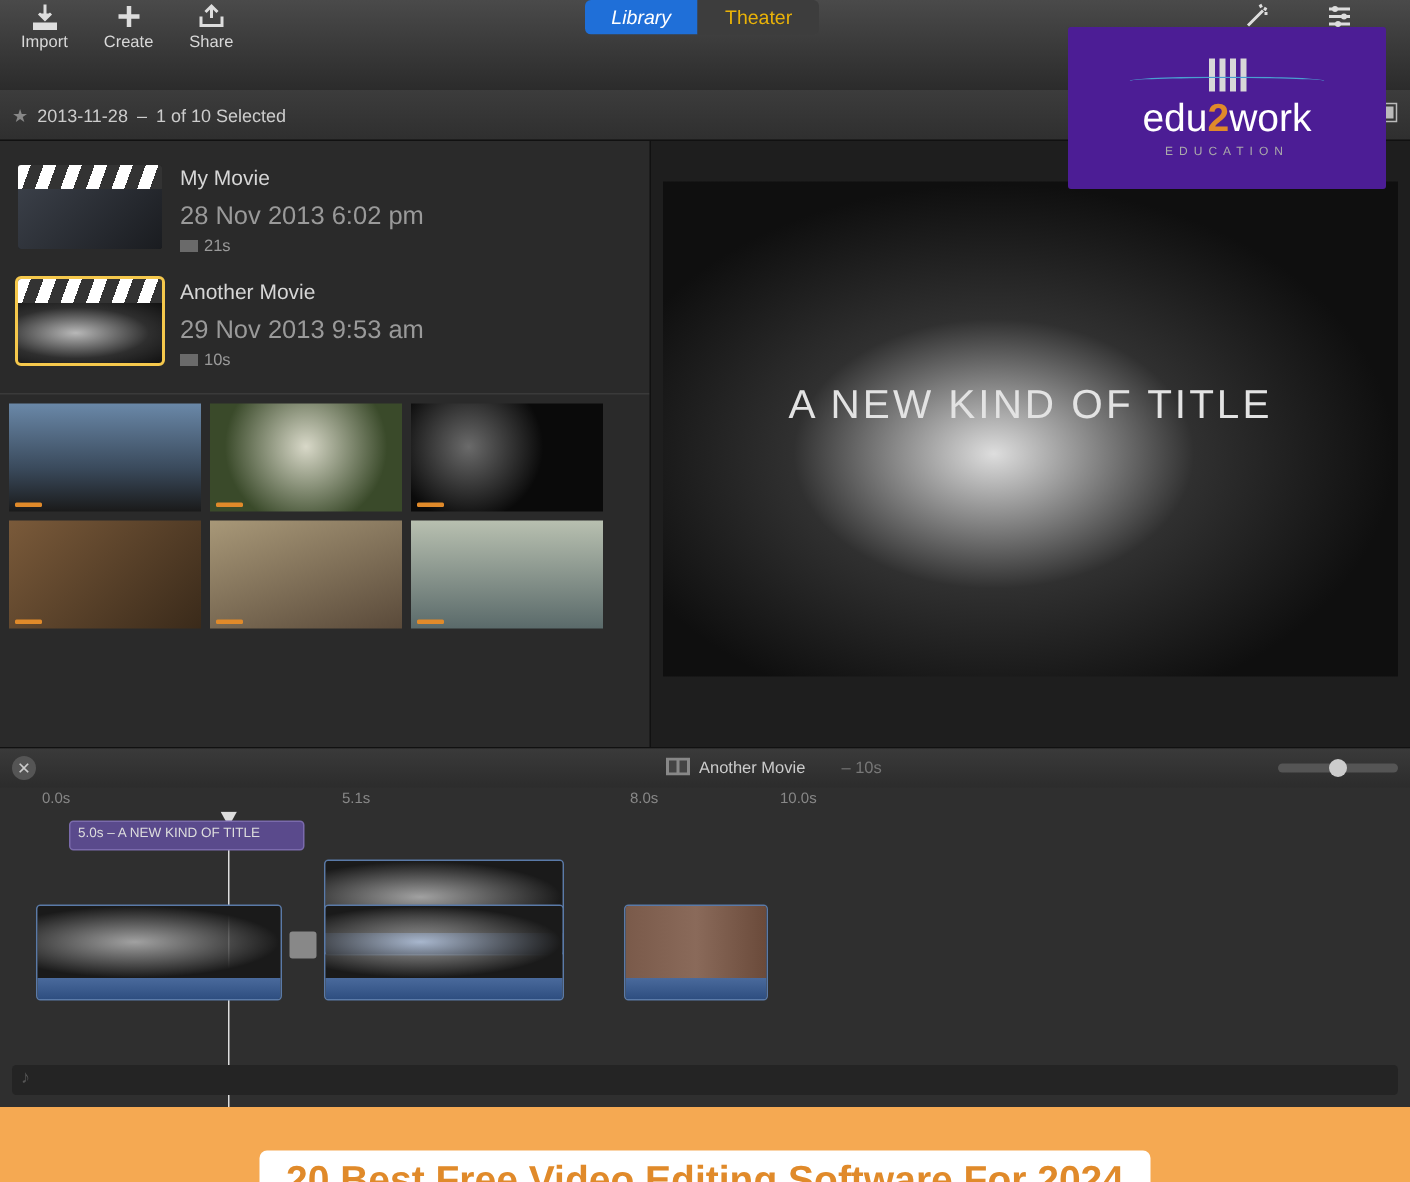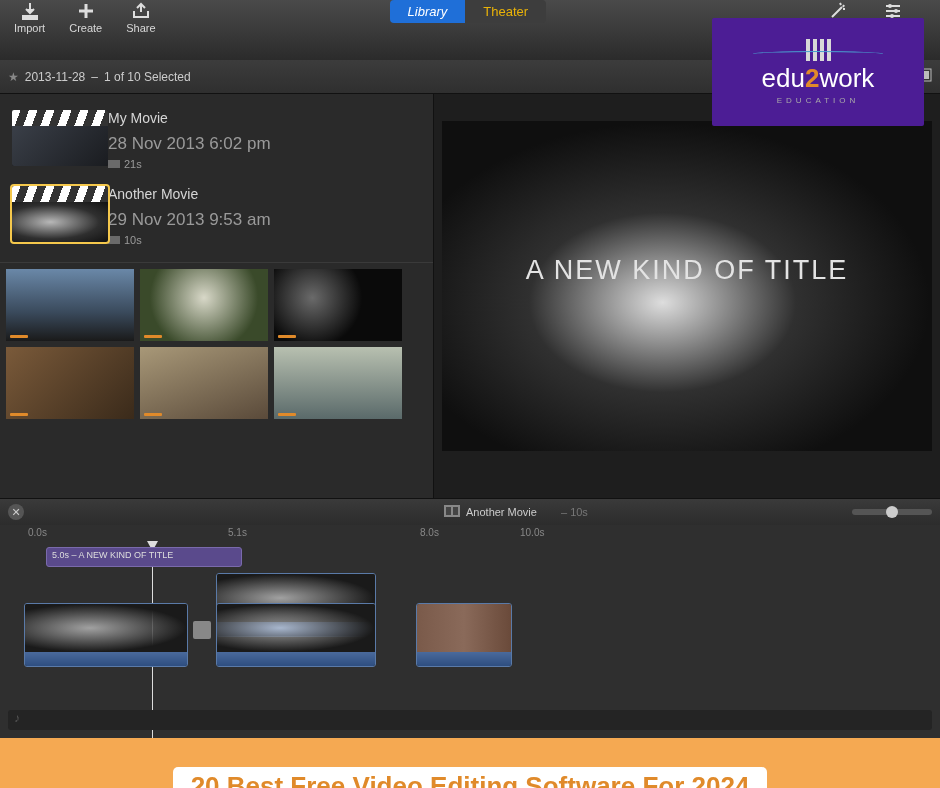--- a/index.html
+++ b/index.html
@@ -22,21 +22,21 @@
 .subbar .proj .star { color:#888;}
 .hide-rej { margin-left:auto; display:flex; align-items:center; gap:4px; cursor:pointer; margin-right:10px;}
 .searchbox { width:90px; height:20px; background:#1d1d1d; border-radius:10px; display:flex; align-items:center; padding:0 6px; margin-right:10px;}
 .searchbox svg { flex-shrink:0; }
 .filmicon { cursor:pointer; }
 
 
 .main { flex:1; display:flex; min-height:0;}
 .sidebar { width:434px; background:#2a2a2a; border-right:1px solid #111; overflow:hidden; display:flex; flex-direction:column;}
 .projects { padding:8px;}
-.project { display:flex; padding:8px 4px; border-radius:4px; }
+.project { display:flex; gap:12px; padding:8px 4px; border-radius:4px; }
 .project.sel .thumb { outline:2px solid #f5c84c; }
 .thumb { width:96px; height:56px; background:#111; position:relative; overflow:hidden; border-radius:2px;}
 .clap { height:16px; background: repeating-linear-gradient(110deg,#fff 0 8px,#333 8px 16px);}
 .thbody { height:40px; background:linear-gradient(135deg,#3a3f48,#1a1c20);}
 .thbody.smoke { background: radial-gradient(ellipse at 40% 50%, rgba(255,255,255,0.7), rgba(50,50,50,0.9) 60%, #111);}
 .pinfo { flex:1; color:#d6d6d6;}
 .ptitle { font-size:14px; font-weight:500; margin-bottom:8px;}
 .pmeta { font-size:17px; color:#9a9a9a; margin-bottom:4px;}
 .pdur { font-size:11px; color:#9a9a9a; display:flex; align-items:center; gap:4px;}
 .filmstrip-ic { width:12px; height:8px; background:#6a6a6a; display:inline-block;}
@@ -58,21 +58,21 @@
 .tl-header .tdur { margin-left:24px; color:#777;}
 .tl-header .zoom { margin-left:auto; width:80px; height:6px; background:#555; border-radius:3px; position:relative;}
 .tl-header .zoom .knob { position:absolute; top:-3px; left:34px; width:12px; height:12px; border-radius:6px; background:#ccc;}
 
 .tl-ruler { height:18px; position:relative; font-size:10px; color:#888; }
 .tl-ruler span { position:absolute; top:2px;}
 .playhead { position:absolute; top:0; bottom:0; width:1px; background:#ddd; left:152px;}
 .playhead::before { content:''; position:absolute; top:-2px; left:-5px; width:11px; height:10px; background:#ddd; clip-path: polygon(0 0,100% 0,50% 100%);}
 
 .tl-body { flex:1; position:relative; padding:0 8px;}
-.titleclip { position:absolute; top:4px; left:46px; width:196px; height:20px; background:#5a4a8c; border:1px solid #7a6aac; border-radius:3px; color:#ddd; font-size:9px; padding:2px 5px; overflow:hidden; white-space:nowrap;}
+.titleclip { position:absolute; top:4px; left:46px; width:157px; height:20px; background:#5a4a8c; border:1px solid #7a6aac; border-radius:3px; color:#ddd; font-size:9px; padding:2px 5px; overflow:hidden; white-space:nowrap;}
 .vclip { position:absolute; height:64px; border:1px solid #5a7aa8; border-radius:3px; overflow:hidden;}
 .vclip .vthumb { height:48px; background:radial-gradient(ellipse at 40% 50%, rgba(255,255,255,0.55), #1a1a1a 70%);}
 .vclip .vaudio { height:16px; background:linear-gradient(#4a6a9c,#2a4a7c);}
 .vc1 { top:60px; left:24px; width:164px;}
 .vcT { top:30px; left:216px; width:160px;}
 .vc2 { top:60px; left:216px; width:160px;}
 .vc3 { top:60px; left:416px; width:96px;}
 .vc3 .vthumb { background:linear-gradient(90deg,#7a5a4a,#8a6a5a,#6a4a3a);}
 .transicon { position:absolute; top:78px; left:193px; width:18px; height:18px; background:#888; border-radius:2px;}
 .musictrack { position:absolute; bottom:8px; left:8px; right:8px; height:20px; background:#242424; border-radius:3px;}

